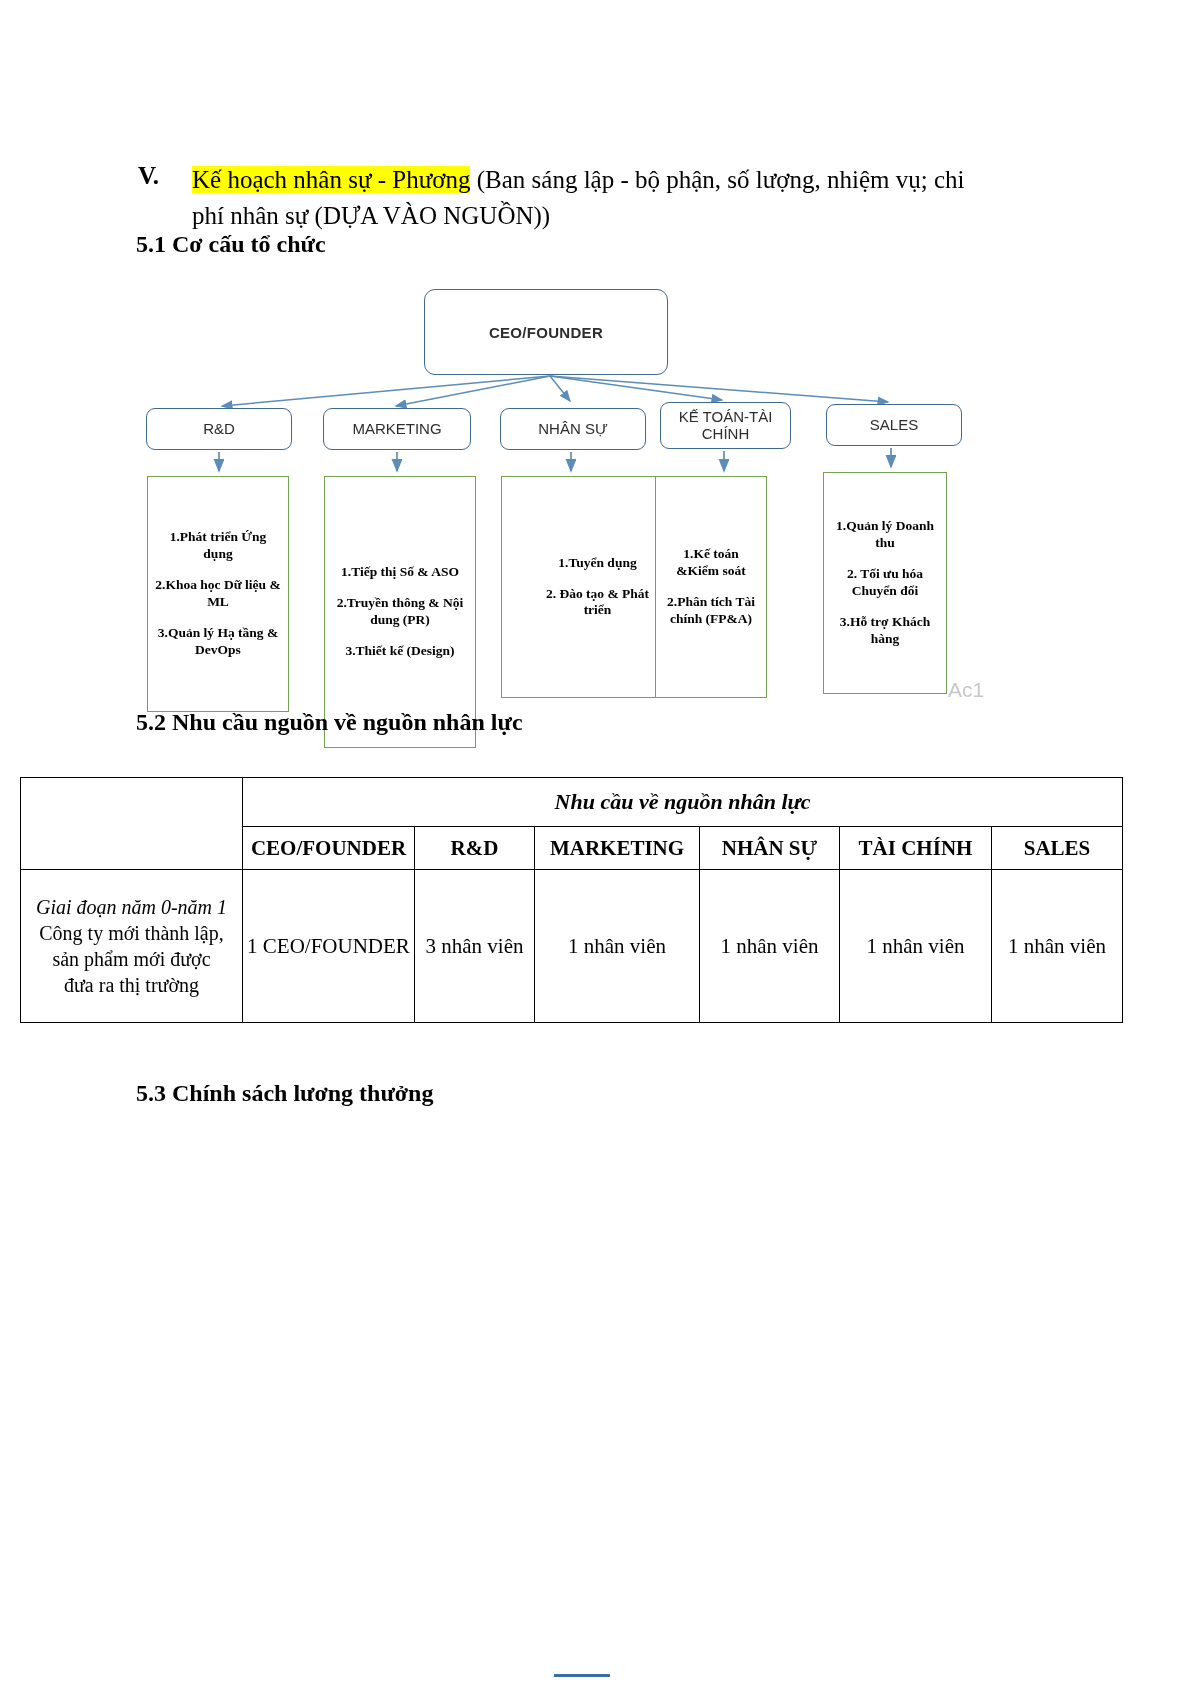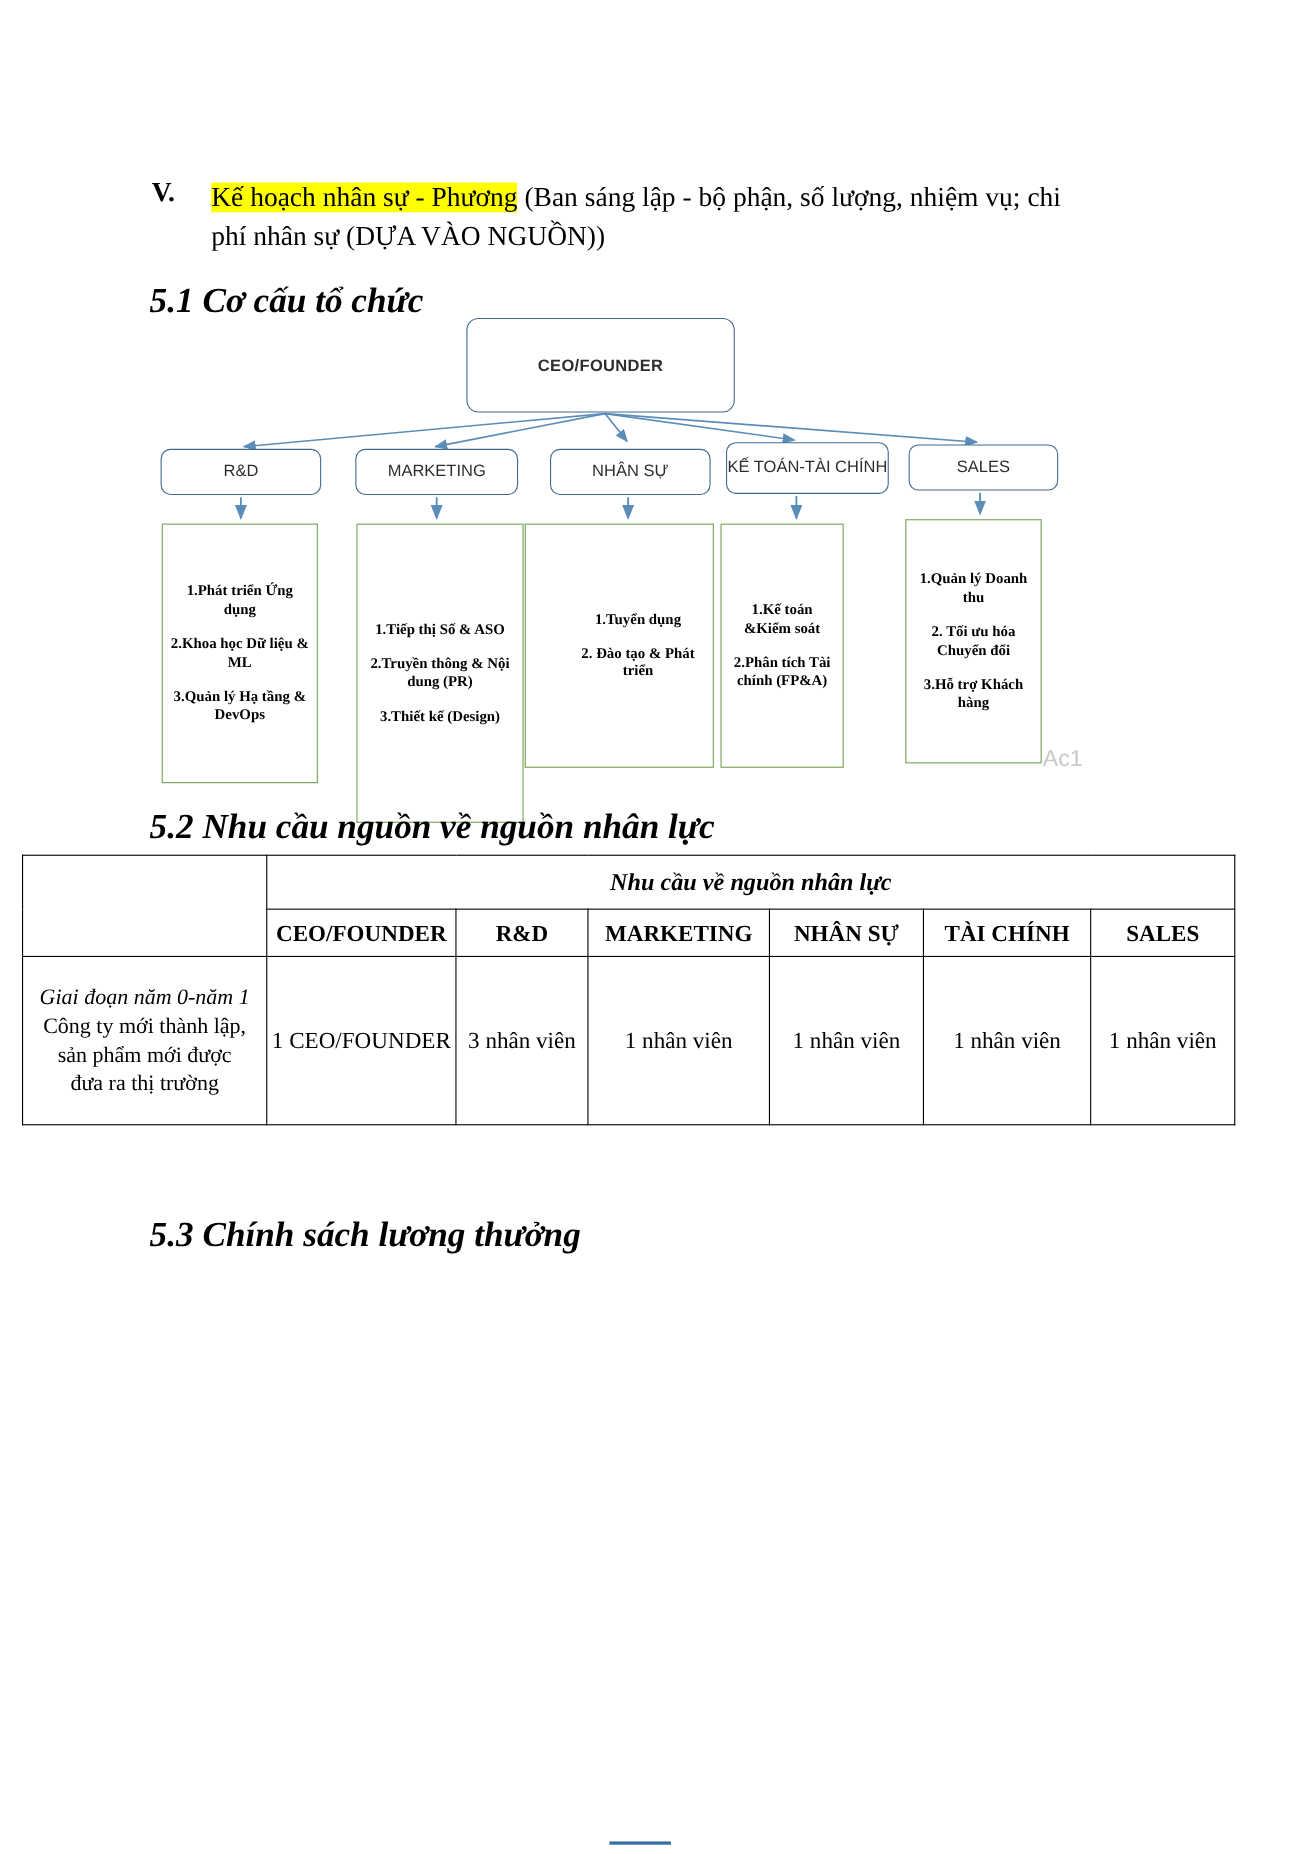--- a/index.html
+++ b/index.html
@@ -42,23 +42,21 @@
   }
   .hl {
     background: #ffff00;
     font-weight: normal;
   }
 
   
   .subheading {
     position: absolute;
     font-weight: bold;
-    font-style: italic;
-    font-size: 32px;
-    margin-top: 24px;
+    font-size: 24px;
   }
   #sub51 { left: 136px; top: 231px; }
   #sub52 { left: 136px; top: 709px; }
   #sub53 { left: 136px; top: 1080px; }
 
   
   .orgchart {
     position: absolute;
     left: 130px;
     top: 280px;
@@ -97,21 +95,21 @@
   }
   .node-dept {
     height: 42px;
     font-size: 15px;
     line-height: 1.12;
     border-radius: 9px;
   }
   #dept0 { left: 16px;  top: 128px; width: 146px; }
   #dept1 { left: 193px; top: 128px; width: 148px; }
   #dept2 { left: 370px; top: 128px; width: 146px; }
-  #dept3 { left: 530px; top: 122px; width: 148px; height: 47px; }
+  #dept3 { left: 530px; top: 122px; width: 131px; height: 47px; }
   #dept4 { left: 696px; top: 124px; width: 136px; }
 
   .detail {
     position: absolute;
     box-sizing: border-box;
     border: 1.5px solid #74a153;
     background: #ffffff;
     display: flex;
     flex-direction: column;
     align-items: center;
@@ -124,21 +122,21 @@
     color: #000000;
     padding: 4px 6px;
   }
   .detail p {
     margin: 0 0 14px 0;
   }
   .detail p:last-child { margin-bottom: 0; }
 
   #detail0 { left: 17px;  top: 196px; width: 142px; height: 236px; }
   #detail1 { left: 194px; top: 196px; width: 152px; height: 272px; }
-  #detail2 { left: 347px; top: 196px; width: 172px; height: 222px; padding-left: 40px; }
+  #detail2 { left: 371px; top: 196px; width: 159px; height: 222px; padding-left: 40px; }
   #detail3 { left: 525px; top: 196px; width: 112px; height: 222px; }
   #detail4 { left: 693px; top: 192px; width: 124px; height: 222px; }
 
   .watermark {
     position: absolute;
     left: 818px;
     top: 398px;
     font-family: "Liberation Sans", "DejaVu Sans", sans-serif;
     font-size: 21px;
     color: #c8c8c8;

